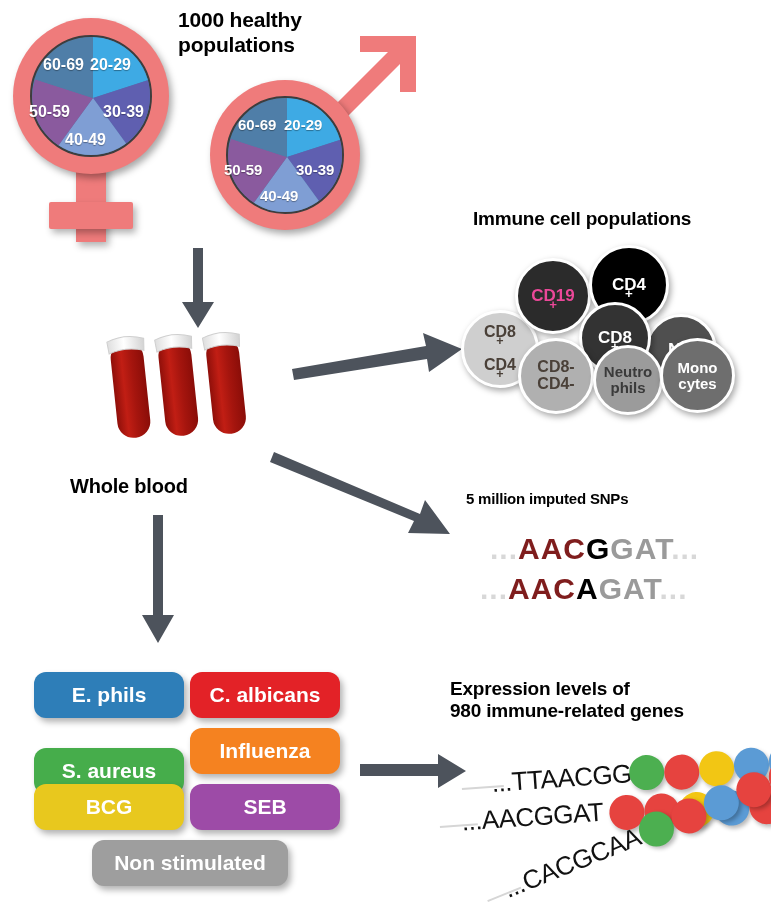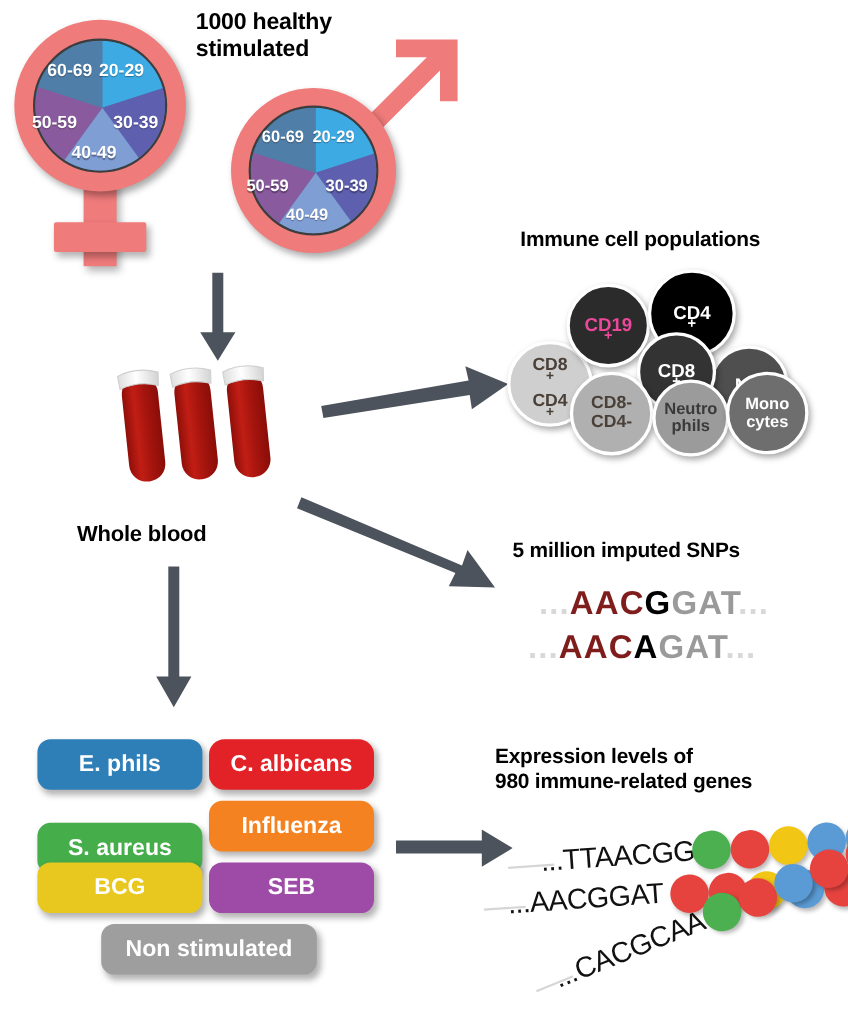--- a/index.html
+++ b/index.html
@@ -57,21 +57,21 @@
   .strand .tail{position:absolute;height:2px;background:#d6d6d6;}
   .bead{position:absolute;border-radius:50%;box-shadow:2px 3px 4px rgba(0,0,0,.28);}
 </style>
 </head>
 <body>
 
 <div class="stage">
 
   <div class="abs heading" style="left:178px;top:8px;width:215px;font-size:21px;">
     <div>1000 healthy</div>
-    <div>stimulated</div>
+    <div>populations</div>
   </div>
 
   <div class="sym" style="left:8px;top:14px;width:180px;height:230px;">
 
     <div class="bar sh" style="left:68px;top:150px;width:30px;height:78px;"></div>
     <div class="bar sh" style="left:41px;top:188px;width:84px;height:27px;border-radius:2px;"></div>
     <div class="ring" style="left:5px;top:4px;width:156px;height:156px;"></div>
     <div class="pie-wrap" style="left:22px;top:21px;width:122px;height:122px;">
       <svg width="122" height="122" viewBox="0 0 100 100">
         <g>
@@ -198,35 +198,35 @@
       <span>CD8-<br>CD4-</span>
     </div>
     <div class="cell" style="left:138px;top:105px;width:70px;height:70px;background:#9b9b9b;color:#3a3a3a;font-size:15px;">
       <span>Neutro<br>phils</span>
     </div>
     <div class="cell" style="left:205px;top:98px;width:75px;height:75px;background:#6e6e6e;color:#ffffff;font-size:15px;">
       <span>Mono<br>cytes</span>
     </div>
   </div>
 
-  <div class="abs heading" style="left:466px;top:490px;width:300px;font-size:19px;">5 million imputed SNPs</div>
+  <div class="abs heading" style="left:466px;top:490px;width:300px;font-size:15px;">5 million imputed SNPs</div>
 
   <div class="snp" style="left:490px;top:532px;font-size:30px;letter-spacing:1px;">
     <span class="dots">...</span><span class="fade">AAC</span><span class="hit">G</span><span class="mid">GAT</span><span class="dots">...</span>
   </div>
 
   <div class="snp" style="left:480px;top:572px;font-size:30px;letter-spacing:1px;">
     <span class="dots">...</span><span class="fade">AAC</span><span class="hit">A</span><span class="mid">GAT</span><span class="dots">...</span>
   </div>
 
   <div class="abs" style="left:30px;top:672px;width:320px;height:220px;">
     <div class="pill" style="left:4px;top:0px;width:150px;height:46px;background:#2e7eb8;font-size:21px;">
       <span>E. phils</span>
     </div>
-    <div class="pill" style="left:160px;top:0px;width:150px;height:46px;background:#e32227;font-size:21px;border-radius:14px;">
+    <div class="pill" style="left:160px;top:0px;width:150px;height:46px;background:#e32227;font-size:21px;">
       <span>C. albicans</span>
     </div>
     <div class="pill" style="left:4px;top:56px;width:150px;height:46px;background:#46ad4b;font-size:21px;margin-top:20px;">
       <span>S. aureus</span>
     </div>
     <div class="pill" style="left:160px;top:56px;width:150px;height:46px;background:#f58220;font-size:21px;">
       <span>Influenza</span>
     </div>
     <div class="pill" style="left:4px;top:112px;width:150px;height:46px;background:#e8c81e;font-size:21px;">
       <span>BCG</span>

